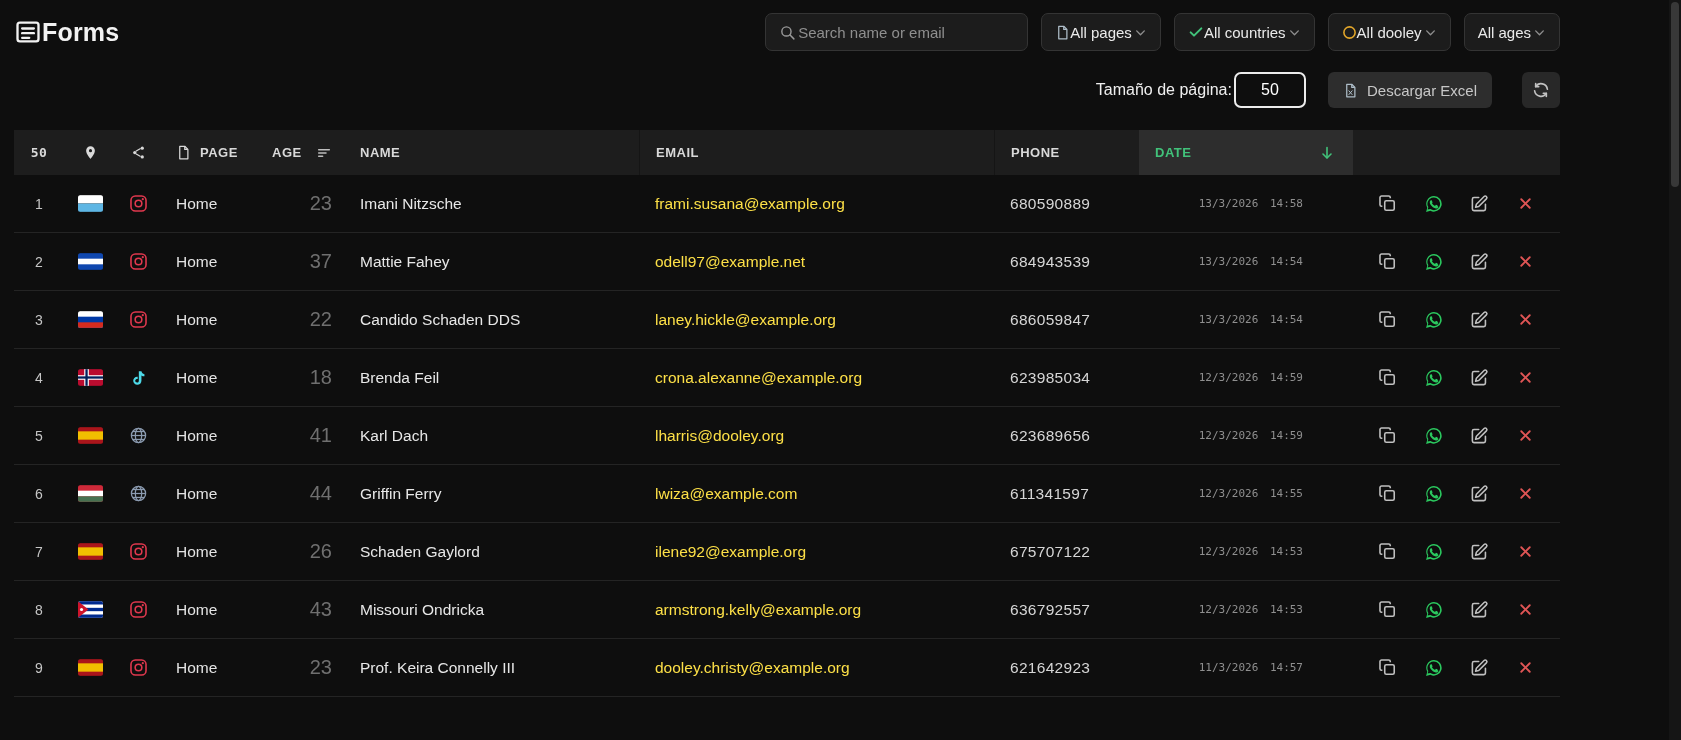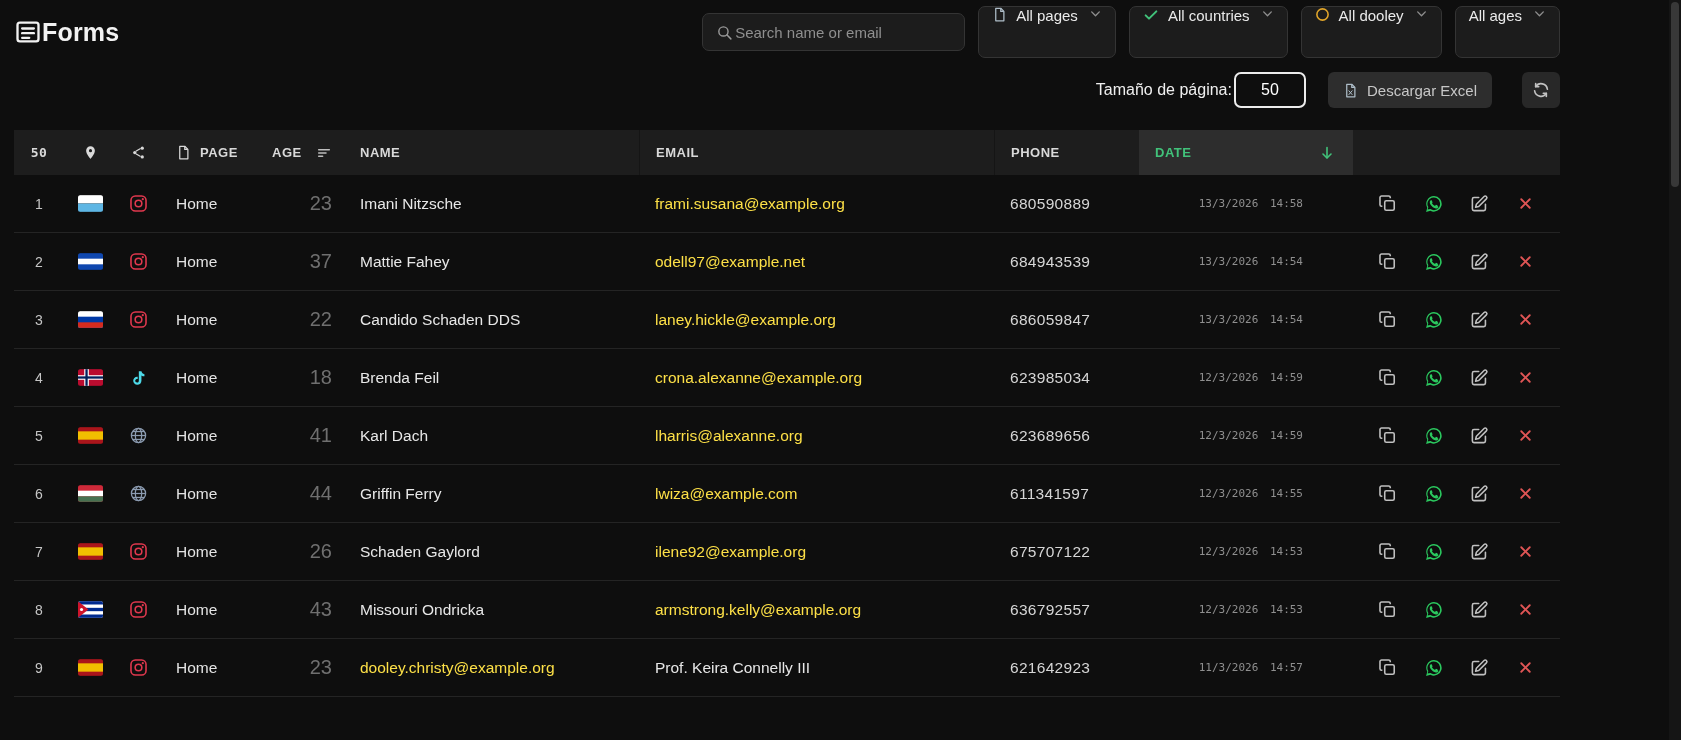--- a/index.html
+++ b/index.html
@@ -21,21 +21,21 @@
   .topbar{display:flex;align-items:center;justify-content:space-between;padding-top:12px;height:52px}
   .title{display:flex;align-items:center;color:#f2f2f2}
   .title h1{font-size:25px;font-weight:700;letter-spacing:.2px}
   .t-icon{color:#f2f2f2}
   .filterbar{display:flex;align-items:center;gap:13px}
   .search{display:flex;align-items:center;gap:2px;width:263px;height:38px;background:var(--panel);
     border:1px solid var(--panel-border);border-radius:7px;padding:0 13px;cursor:text}
   .search .ic{color:#9a9a9a}
   .search input{flex:1;background:transparent;border:none;outline:none;color:#ddd;font-size:15px;font-family:inherit}
   .search input::placeholder{color:#8f8f8f}
-  .filter{display:flex;align-items:flex-start;gap:9px;height:52px;background:var(--panel);
+  .filter{display:flex;align-items:center;height:38px;background:var(--panel);
     border:1px solid var(--panel-border);border-radius:7px;padding:0 13px;font-size:15px;color:#eaeaea}
   .filter .chev{color:#8f8f8f;margin-left:2px}
   .ic-pagefile{color:var(--file-icon)}
   .ic-check{color:var(--accent-green)}
   .ic-circle{color:var(--socials-amber)}
 
   
   .toolbar{display:flex;align-items:center;justify-content:flex-end;margin-top:20px;height:36px}
   .ps-label{font-size:16px;color:#efefef;margin-right:2px}
   .ps-input{width:72px;height:36px;background:transparent;border:2px solid #ececec;border-radius:7px;
@@ -444,21 +444,21 @@
               <circle cx="12" cy="12" r="9"></circle>
               <ellipse cx="12" cy="12" rx="4" ry="9"></ellipse>
               <line x1="3" y1="12" x2="21" y2="12"></line>
               <line x1="4.2" y1="7" x2="19.8" y2="7"></line>
               <line x1="4.2" y1="17" x2="19.8" y2="17"></line>
             </svg>
           </div>
           <div class="c page">Home</div>
           <div class="c age">41</div>
           <div class="c name">Karl Dach</div>
-          <div class="c email">lharris@alexanne.org</div>
+          <div class="c email">lharris@dooley.org</div>
           <div class="c phone">623689656</div>
           <div class="c date mono">12/3/2026 14:59</div>
           <div class="c actions">
             <button class="act copy">
               <svg viewBox="0 0 24 24" width="19" height="19" fill="none" stroke="currentColor" stroke-width="2" stroke-linejoin="round">
                 <rect x="8.5" y="8.5" width="12" height="12" rx="2"></rect>
                 <path d="M5.5 15.5h-1a2 2 0 0 1-2-2v-9a2 2 0 0 1 2-2h9a2 2 0 0 1 2 2v1"></path>
               </svg>
             </button>
             <button class="act wa">
@@ -638,22 +638,22 @@
           </div>
           <div class="c center soc-instagram">
             <svg viewBox="0 0 24 24" width="19" height="19" fill="none" stroke="currentColor" stroke-width="2">
               <rect x="2.5" y="2.5" width="19" height="19" rx="5.5"></rect>
               <circle cx="12" cy="12" r="4.2"></circle>
               <circle cx="17.4" cy="6.6" r="1.4" fill="currentColor" stroke="none"></circle>
             </svg>
           </div>
           <div class="c page">Home</div>
           <div class="c age">23</div>
+          <div class="c name">Prof. Keira Connelly III</div>
           <div class="c email">dooley.christy@example.org</div>
-          <div class="c name">Prof. Keira Connelly III</div>
           <div class="c phone">621642923</div>
           <div class="c date mono">11/3/2026 14:57</div>
           <div class="c actions">
             <button class="act copy">
               <svg viewBox="0 0 24 24" width="19" height="19" fill="none" stroke="currentColor" stroke-width="2" stroke-linejoin="round">
                 <rect x="8.5" y="8.5" width="12" height="12" rx="2"></rect>
                 <path d="M5.5 15.5h-1a2 2 0 0 1-2-2v-9a2 2 0 0 1 2-2h9a2 2 0 0 1 2 2v1"></path>
               </svg>
             </button>
             <button class="act wa">

